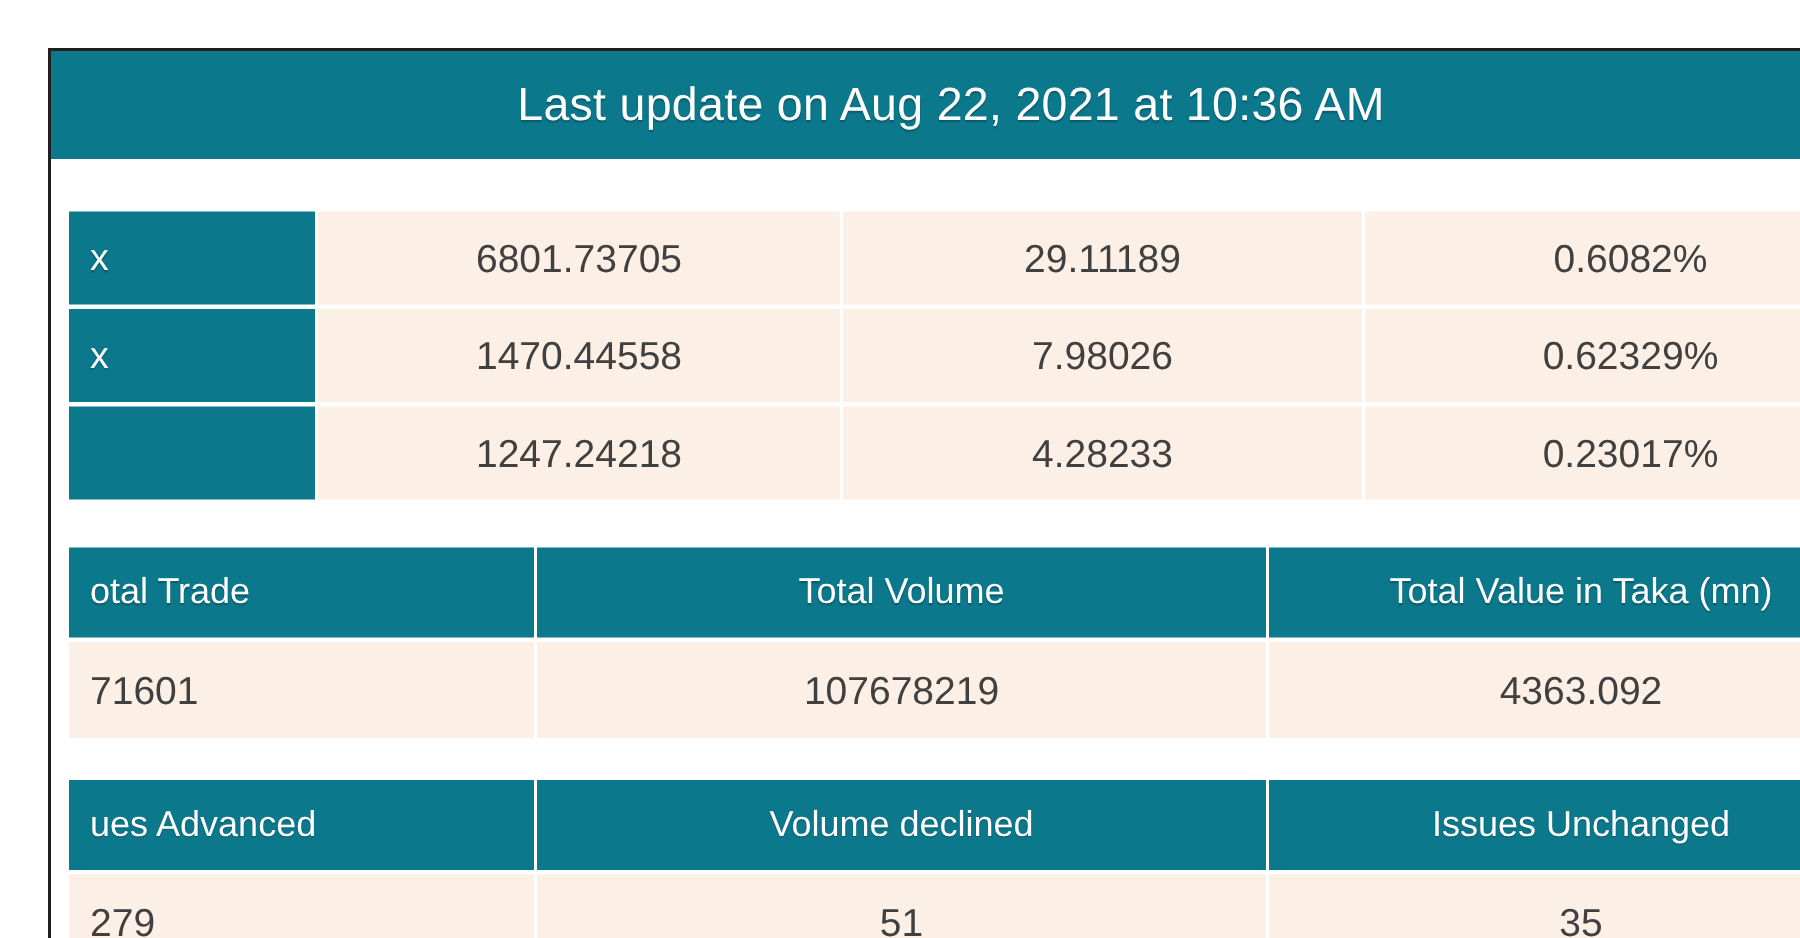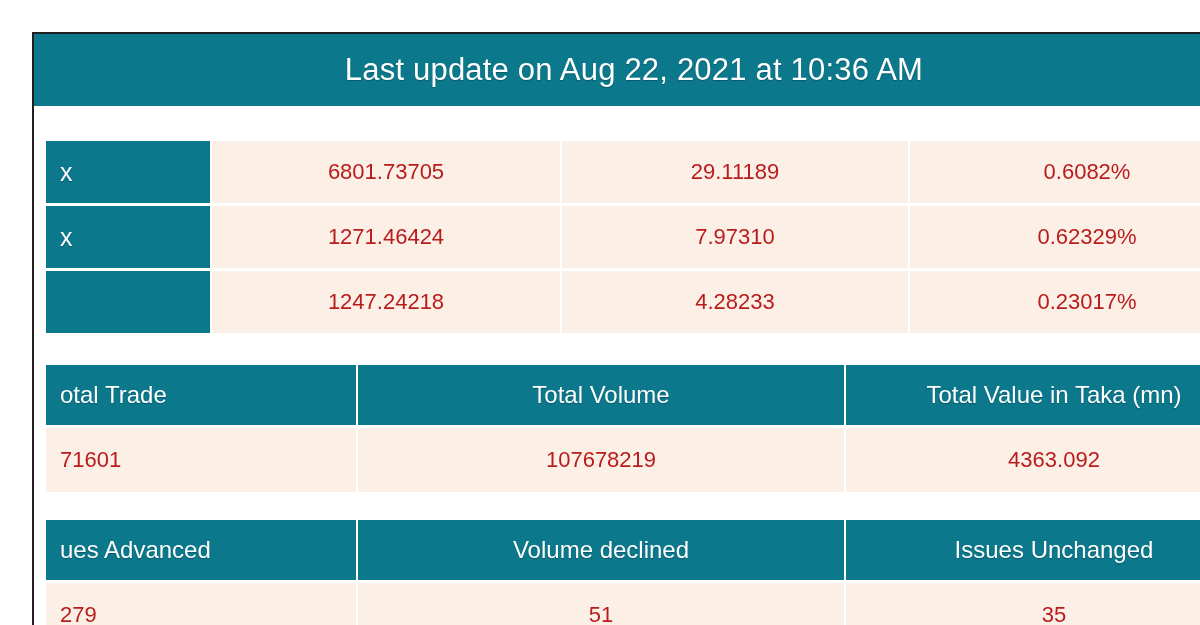--- a/index.html
+++ b/index.html
@@ -46,22 +46,22 @@
     background:#ffffff;
     table-layout:fixed;
   }
   .tbl td, .tbl th {
     padding:0 14px;
     font-weight:400;
     vertical-align:middle;
   }
   .cell-val {
     background:#fcefe6;
-    color:#b91c1c;
-    font-size:22px;
+    color:#404040;
+    font-size:26px;
     text-align:center;
     white-space:nowrap;
   }
   .cell-head {
     background:#0b788c;
     color:#ffffff;
     font-size:24px;
     font-weight:bold;
     text-shadow:0 1px 1px rgba(0,0,0,0.25);
     white-space:nowrap;
@@ -122,22 +122,22 @@
     </colgroup>
     <tbody>
       <tr>
         <td class="cell-label">x</td>
         <td class="cell-val">6801.73705</td>
         <td class="cell-val">29.11189</td>
         <td class="cell-val">0.6082%</td>
       </tr>
       <tr>
         <td class="cell-label">x</td>
-        <td class="cell-val">1271.46424</td>
-        <td class="cell-val">7.97310</td>
+        <td class="cell-val">1470.44558</td>
+        <td class="cell-val">7.98026</td>
         <td class="cell-val">0.62329%</td>
       </tr>
       <tr>
         <td class="cell-label"></td>
         <td class="cell-val">1247.24218</td>
         <td class="cell-val">4.28233</td>
         <td class="cell-val">0.23017%</td>
       </tr>
     </tbody>
   </table>

